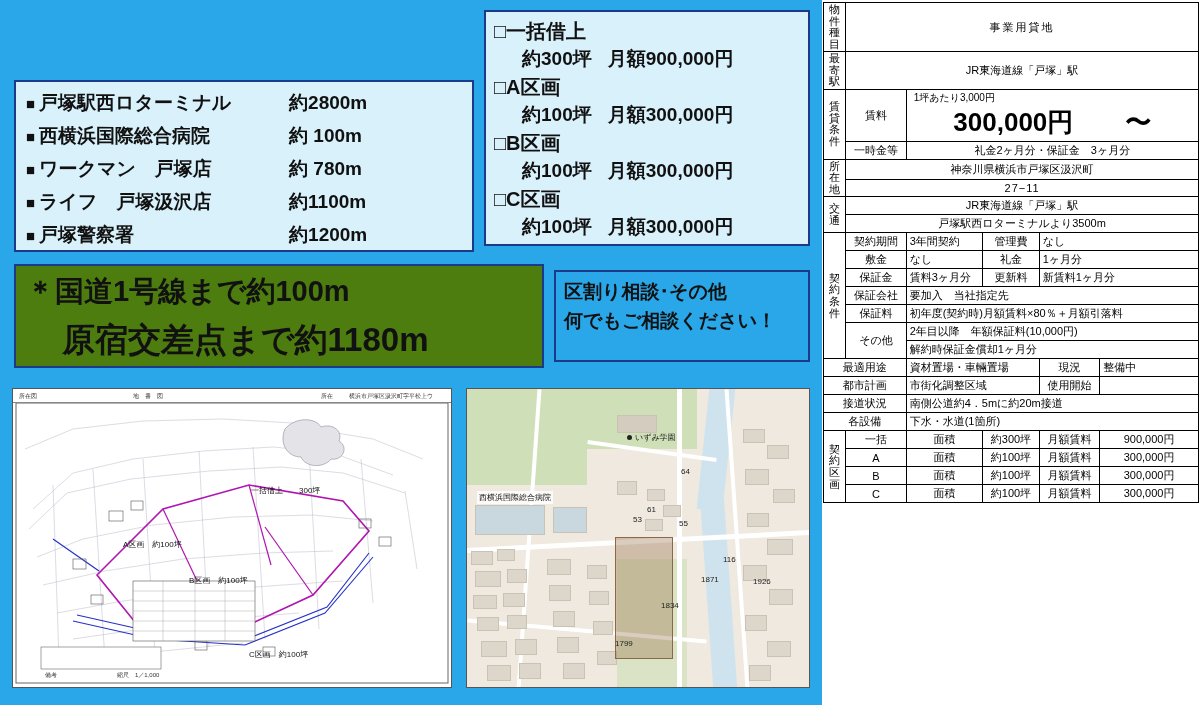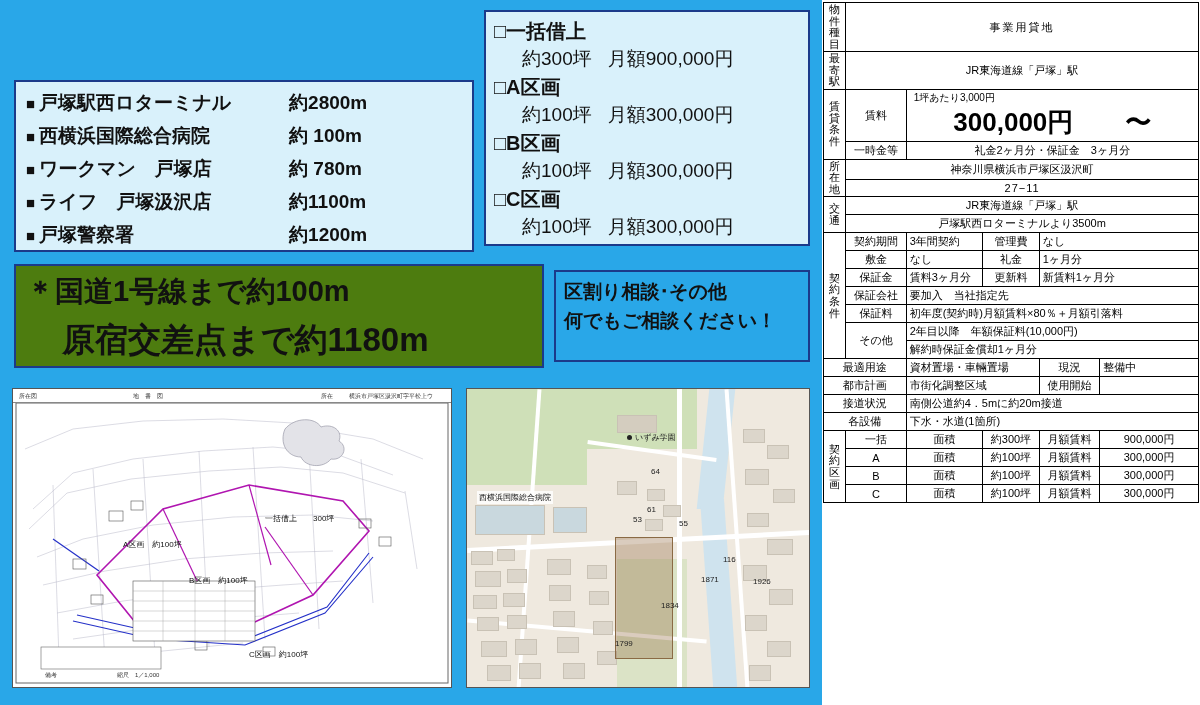--- a/index.html
+++ b/index.html
@@ -56,21 +56,21 @@
   .price-box {
     position:absolute; left:484px; top:10px; width:326px; height:236px;
     background:#d9f1fb; border:2px solid #1b3a8a;
     padding:6px 8px;
   }
   .price-item { margin-bottom:2px; }
   .price-head {
     font-size:20px; font-weight:bold; color:#111; white-space:nowrap;
   }
   .price-sub {
-    font-size:19px; font-weight:normal; color:#111; white-space:nowrap;
+    font-size:19px; font-weight:bold; color:#111; white-space:nowrap;
     padding-left:28px; margin-top:1px;
   }
   .price-sub .gap { display:inline-block; width:16px; }
 
   .consult-box {
     position:absolute; left:554px; top:270px; width:256px; height:92px;
     background:#29a7e8; border:2px solid #1b3a8a;
     padding:6px 8px;
   }
   .consult-box div {
@@ -300,21 +300,21 @@
           <path d="M150,192 V252"></path>
             <path d="M182,192 V252"></path>
             <path d="M212,192 V252"></path>
         </g>
       </g>
 
       <rect x="28" y="258" width="120" height="22" fill="#ffffff" stroke="#666" stroke-width="0.6"></rect>
     </svg>
 
     <div style="position:absolute;left:0;top:0;width:438px;height:298px;">
-      <div style="position:absolute;font-size:8px;color:#111;white-space:nowrap;left:238px;top:124px;margin-left:14px;">一括借上　　300坪</div>
+      <div style="position:absolute;font-size:8px;color:#111;white-space:nowrap;left:238px;top:96px;">一括借上　　300坪</div>
       <div style="position:absolute;font-size:8px;color:#111;white-space:nowrap;left:110px;top:150px;">A区画　約100坪</div>
       <div style="position:absolute;font-size:8px;color:#111;white-space:nowrap;left:176px;top:186px;">B区画　約100坪</div>
       <div style="position:absolute;font-size:8px;color:#111;white-space:nowrap;left:236px;top:216px;margin-top:44px;">C区画　約100坪</div>
       <div style="position:absolute;font-size:6px;color:#333;white-space:nowrap;left:32px;top:282px;">備考　　　　　　　　　　縮尺　1／1,000</div>
     </div>
   </div>
 
   <div class="aerial">
 
     <div class="grn" style="left:0;top:0;width:120px;height:96px;"></div>
@@ -373,21 +373,21 @@
 
     <div class="blk" style="left:150px;top:26px;width:40px;height:18px;background:#d4cdbf;"></div>
 
     <div style="position:absolute;left:148px;top:148px;width:58px;height:122px;background:rgba(150,110,70,.35);border:1px solid #8a6a44;"></div>
 
     <div class="lbl" style="left:160px;top:43px;">
       <span style="display:inline-block;width:5px;height:5px;border-radius:50%;background:#222;margin-right:3px;"></span><span>いずみ学園</span>
     </div>
     <div class="lbl-box" style="left:10px;top:102px;">西横浜国際総合病院</div>
     <div class="lbl" style="left:212px;top:130px;">55</div>
-    <div class="lbl" style="left:184px;top:78px;">64</div>
+    <div class="lbl" style="left:214px;top:78px;">64</div>
     <div class="lbl" style="left:256px;top:166px;">116</div>
     <div class="lbl" style="left:286px;top:188px;">1926</div>
     <div class="lbl" style="left:234px;top:186px;">1871</div>
     <div class="lbl" style="left:194px;top:212px;">1834</div>
     <div class="lbl" style="left:148px;top:250px;">1799</div>
     <div class="lbl" style="left:180px;top:116px;">61</div>
     <div class="lbl" style="left:166px;top:126px;">53</div>
 
   </div>
 

